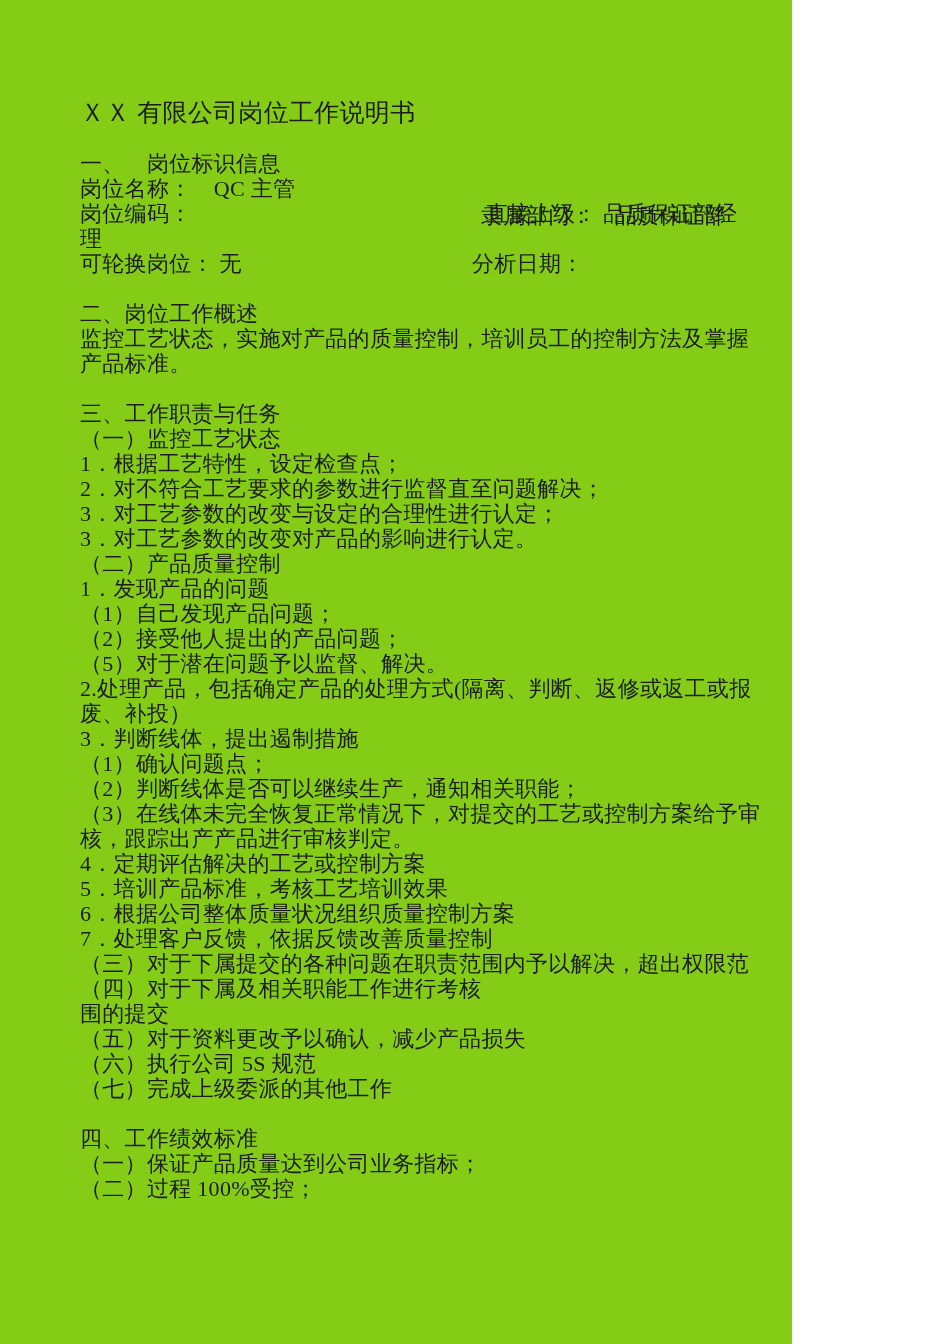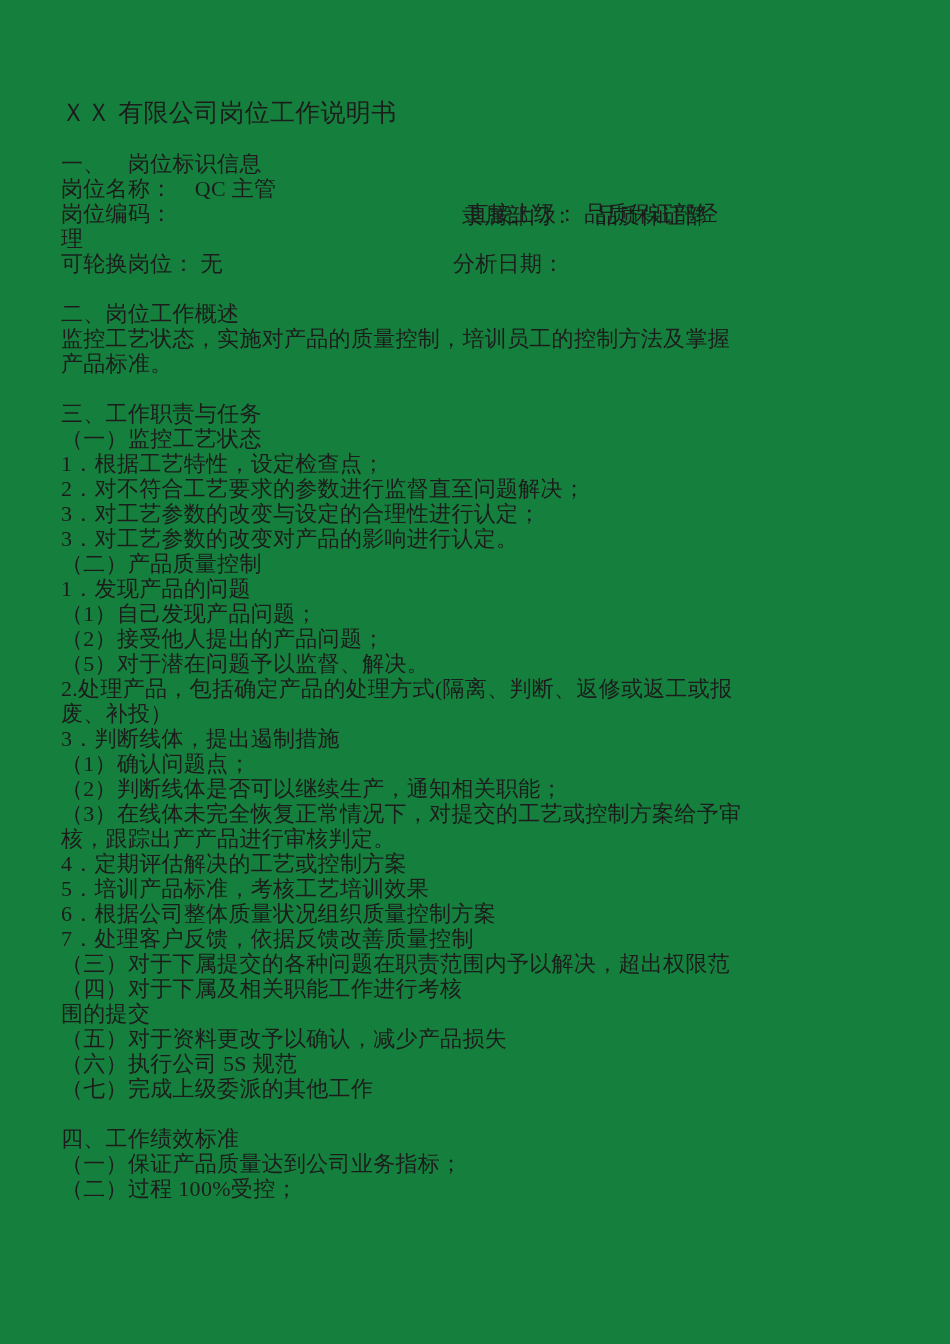--- a/index.html
+++ b/index.html
@@ -1,23 +1,23 @@
 <!DOCTYPE html>
 <html><head>
 <meta charset="utf-8">
 <style>
   html, body { margin: 0; padding: 0; background: #ffffff; }
   .page {
     position: relative;
-    width: 950px;
+    width: 792px;
     height: 1344px;
     box-sizing: border-box;
-    background: #15803d;
+    background: #84cc16;
     overflow: hidden;
-    padding: 99px 100px 0 61px;
+    padding: 99px 100px 0 80px;
     font-family: "Liberation Serif", "DejaVu Serif", serif;
     font-size: 22px;
     color: #1c1c1c;
     letter-spacing: 0.3px;
   }
   .line {
     position: relative;
     height: 25px;
     line-height: 25px;
     white-space: pre;

